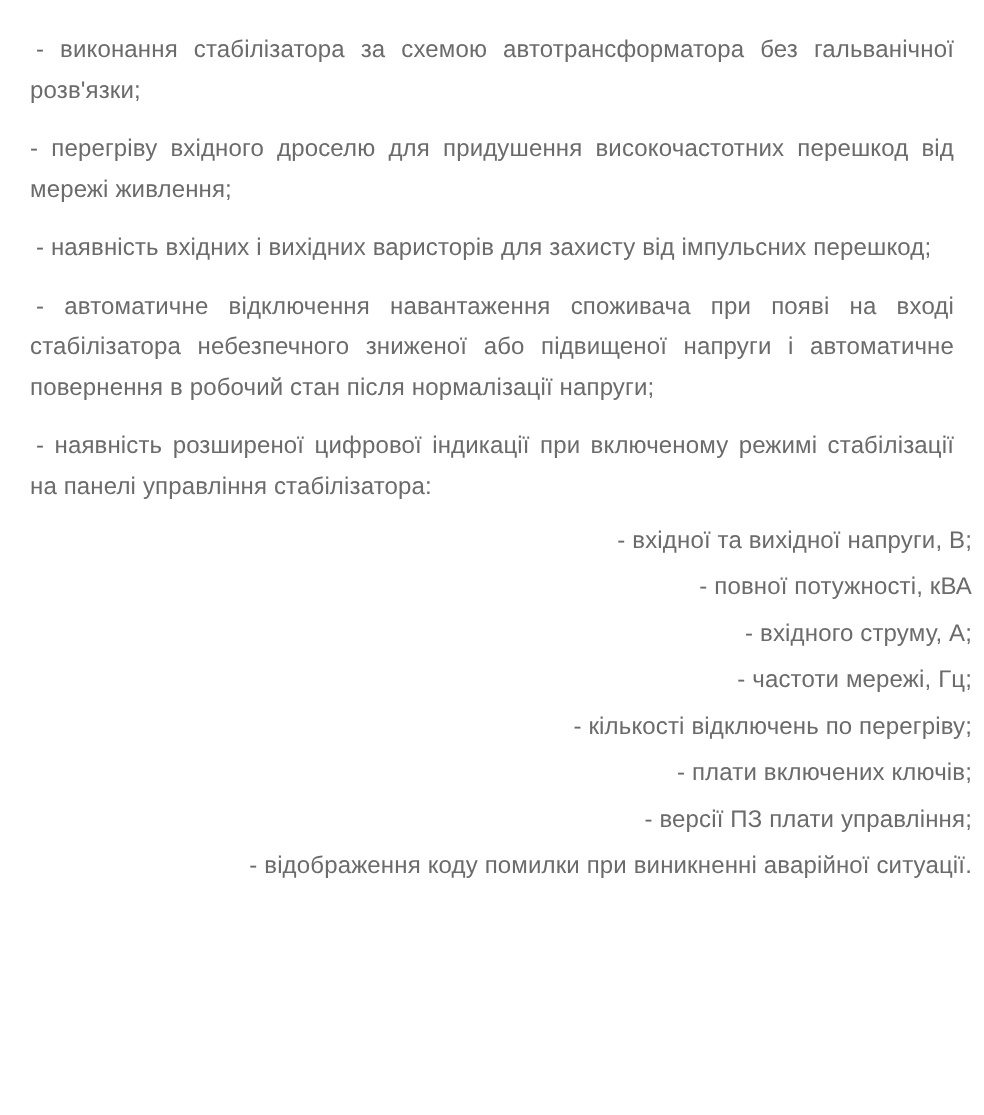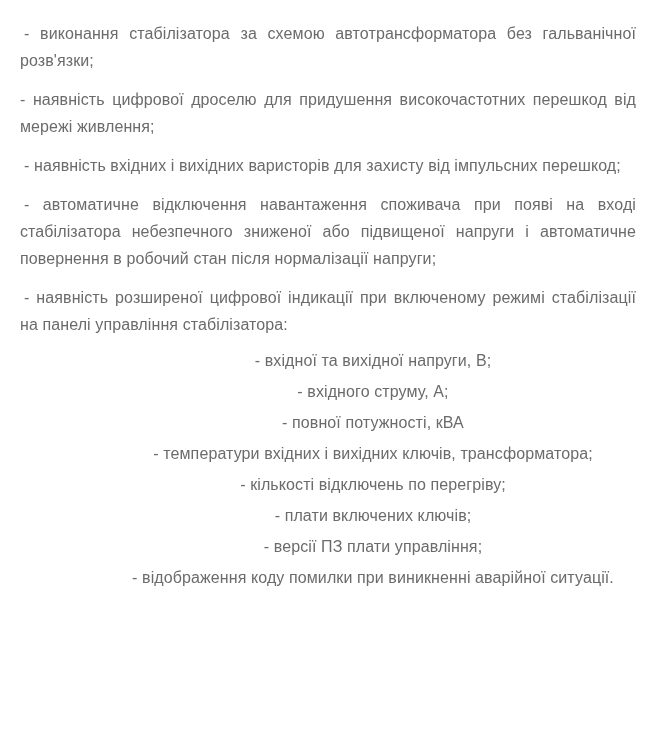--- a/index.html
+++ b/index.html
@@ -23,41 +23,41 @@
   .features p:nth-child(2) {
     text-indent: 0;
   }
   .indication {
     margin-top: 3px;
   }
   .indication p {
     margin: 0 0 9px 0;
     padding-left: 90px;
     line-height: 22px;
-    text-align: center;
+    text-align: right;
     letter-spacing: 0.1px;
   }
 </style>
 </head>
 <body>
 
 <main>
 
   <section class="features">
     <p>- виконання стабілізатора за схемою автотрансформатора без гальванічної розв'язки;</p>
-    <p>- наявність цифрової дроселю для придушення високочастотних перешкод від мережі живлення;</p>
+    <p>- перегріву вхідного дроселю для придушення високочастотних перешкод від мережі живлення;</p>
     <p>- наявність вхідних і вихідних варисторів для захисту від імпульсних перешкод;</p>
     <p>- автоматичне відключення навантаження споживача при появі на вході стабілізатора небезпечного зниженої або підвищеної напруги і автоматичне повернення в робочий стан після нормалізації напруги;</p>
     <p>- наявність розширеної цифрової індикації при включеному режимі стабілізації на панелі управління стабілізатора:</p>
   </section>
 
   <section class="indication">
     <p>- вхідної та вихідної напруги, В;</p>
+    <p>- повної потужності, кВА</p>
     <p>- вхідного струму, А;</p>
-    <p>- повної потужності, кВА</p>
-    <p>- температури вхідних і вихідних ключів, трансформатора;</p>
+    <p>- частоти мережі, Гц;</p>
     <p>- кількості відключень по перегріву;</p>
     <p>- плати включених ключів;</p>
     <p>- версії ПЗ плати управління;</p>
     <p>- відображення коду помилки при виникненні аварійної ситуації.</p>
   </section>
 
 </main>
 
 </body></html>

